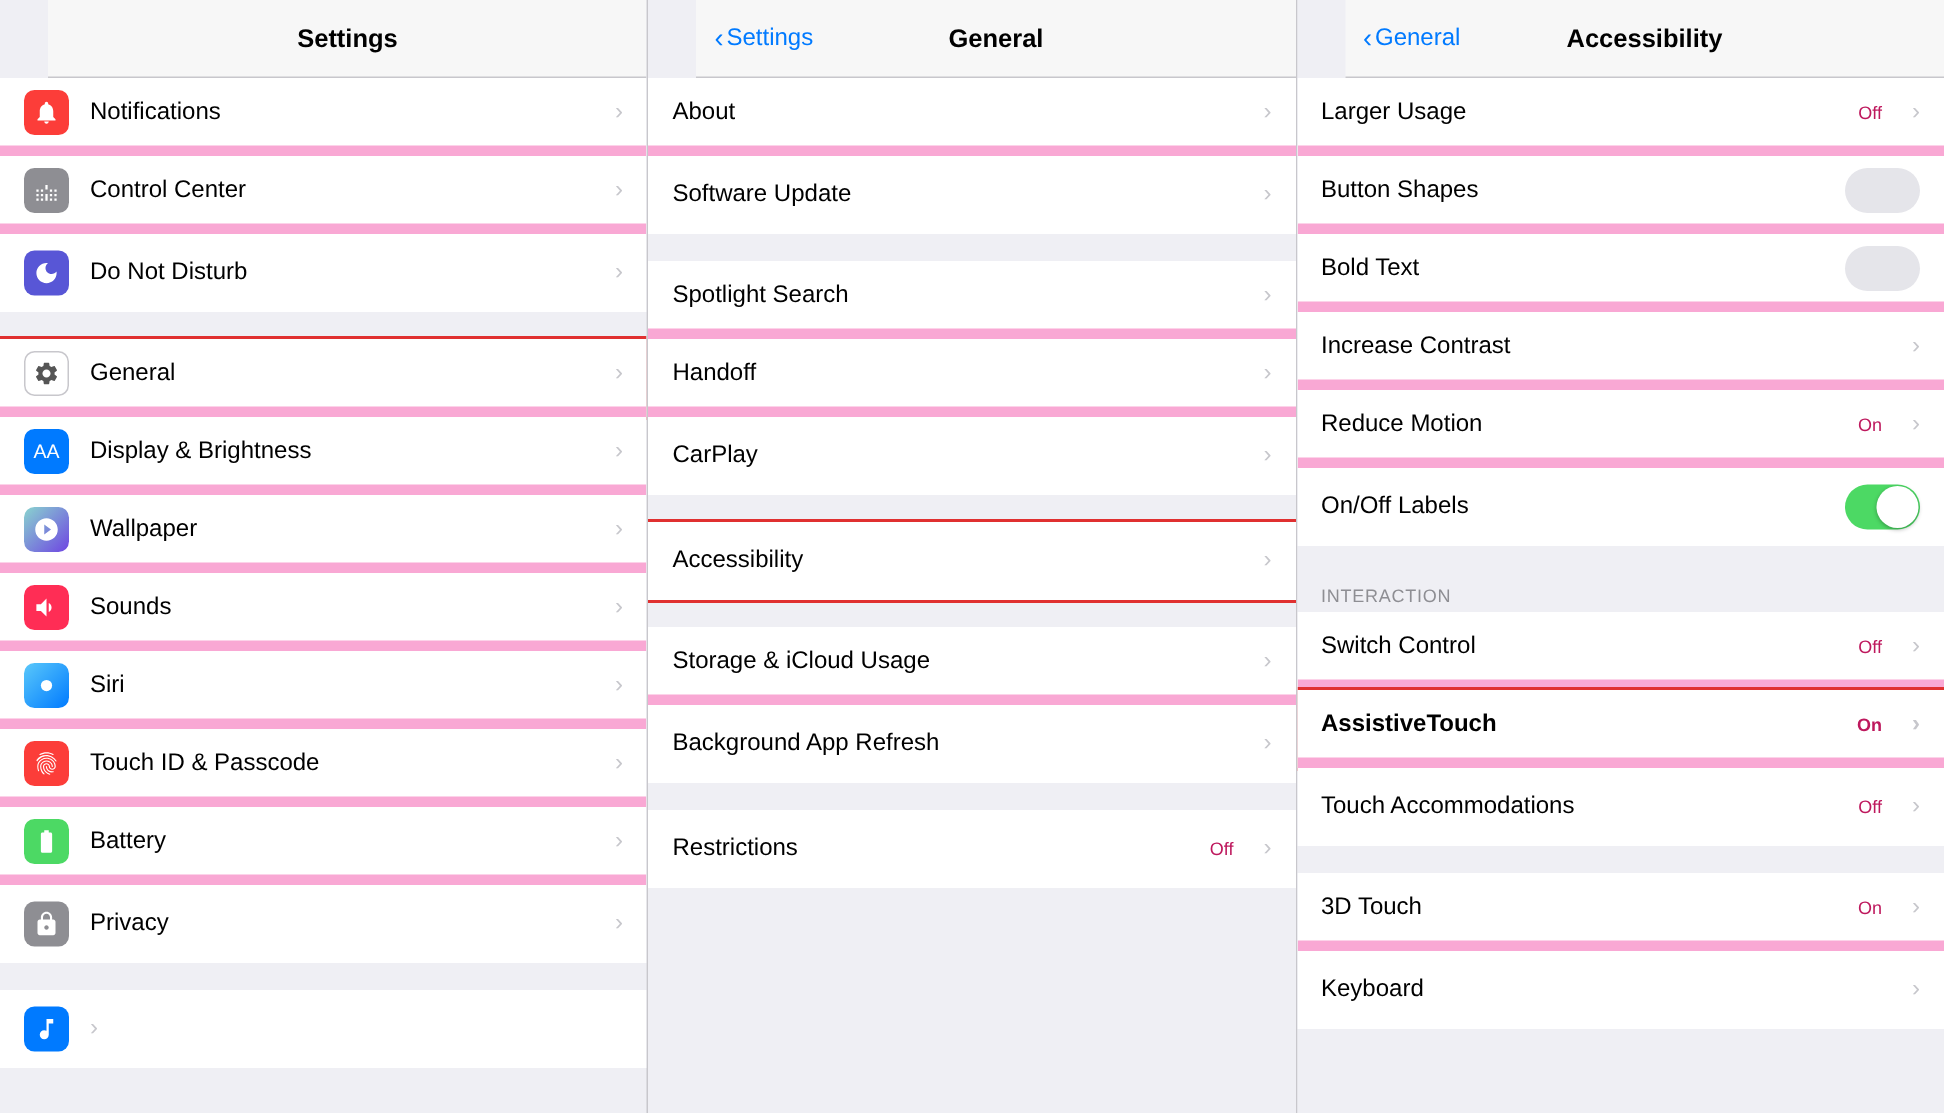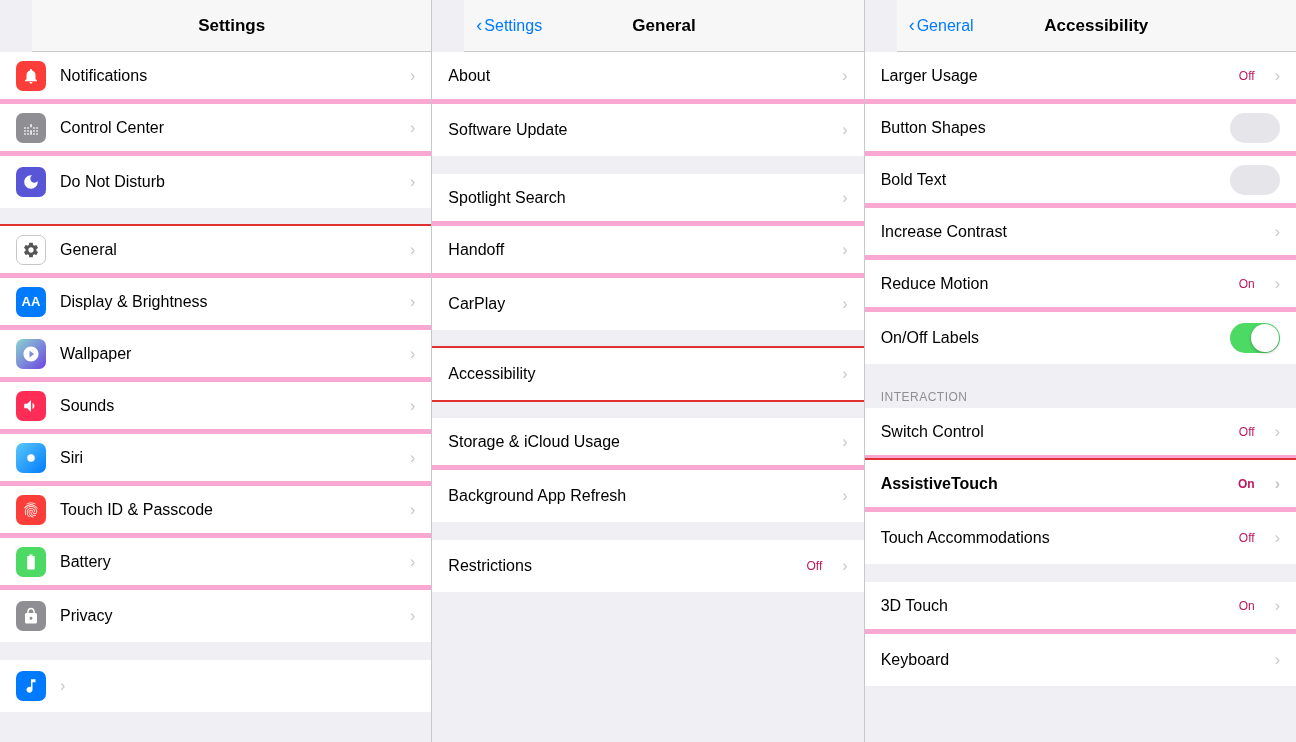--- a/index.html
+++ b/index.html
@@ -65,21 +65,21 @@
       height: 18px;
       background: #efeff4;
     }
 
     .list-item {
       display: flex;
       align-items: center;
       background: #fff;
       padding: 0 16px;
       min-height: 52px;
-      border-bottom: 5px solid #f9a8d4;
+      border-bottom: 7px solid #f9a8d4;
       cursor: pointer;
       position: relative;
     }
 
     .list-item:last-child {
       border-bottom: none;
     }
 
     .list-item .icon-wrap {
       width: 30px;
@@ -218,21 +218,21 @@
       <div class="list-item highlighted" style="outline: 2px solid #e03030;">
         <div class="icon-wrap icon-white-border">
           <svg width="18" height="18" viewBox="0 0 24 24" fill="#555">
               <path d="M19.14,12.94c0.04-0.3,0.06-0.61,0.06-0.94c0-0.32-0.02-0.64-0.07-0.94l2.03-1.58c0.18-0.14,0.23-0.41,0.12-0.61 l-1.92-3.32c-0.12-0.22-0.37-0.29-0.59-0.22l-2.39,0.96c-0.5-0.38-1.03-0.7-1.62-0.94L14.4,2.81c-0.04-0.24-0.24-0.41-0.48-0.41 h-3.84c-0.24,0-0.43,0.17-0.47,0.41L9.25,5.35C8.66,5.59,8.12,5.92,7.63,6.29L5.24,5.33c-0.22-0.08-0.47,0-0.59,0.22L2.74,8.87 C2.62,9.08,2.66,9.34,2.86,9.48l2.03,1.58C4.84,11.36,4.8,11.69,4.8,12s0.02,0.64,0.07,0.94l-2.03,1.58 c-0.18,0.14-0.23,0.41-0.12,0.61l1.92,3.32c0.12,0.22,0.37,0.29,0.59,0.22l2.39-0.96c0.5,0.38,1.03,0.7,1.62,0.94l0.36,2.54 c0.05,0.24,0.24,0.41,0.48,0.41h3.84c0.24,0,0.44-0.17,0.47-0.41l0.36-2.54c0.59-0.24,1.13-0.56,1.62-0.94l2.39,0.96 c0.22,0.08,0.47,0,0.59-0.22l1.92-3.32c0.12-0.22,0.07-0.47-0.12-0.61L19.14,12.94z M12,15.6c-1.98,0-3.6-1.62-3.6-3.6 s1.62-3.6,3.6-3.6s3.6,1.62,3.6,3.6S13.98,15.6,12,15.6z"></path>
             </svg>
         </div>
         <span class="item-label">General</span>
         <span class="chevron">›</span>
       </div>
       <div class="list-item">
-        <div class="icon-wrap icon-blue" style="font-size: 13px; font-weight: bold; color: white; background: #007aff;">AA</div>
+        <div class="icon-wrap icon-blue" style="font-size: 13px; font-weight: normal; color: white; background: #007aff;">AA</div>
         <span class="item-label">Display &amp; Brightness</span>
         <span class="chevron">›</span>
       </div>
       <div class="list-item">
         <div class="icon-wrap" style="background: linear-gradient(135deg, #89d4cf, #6e45e2); overflow:hidden;">
           <svg width="18" height="18" viewBox="0 0 24 24" fill="white">
               <path d="M12 2C6.48 2 2 6.48 2 12s4.48 10 10 10 10-4.48 10-10S17.52 2 12 2zm-2 14.5v-9l6 4.5-6 4.5z"></path>
             </svg>
         </div>
         <span class="item-label">Wallpaper</span>

